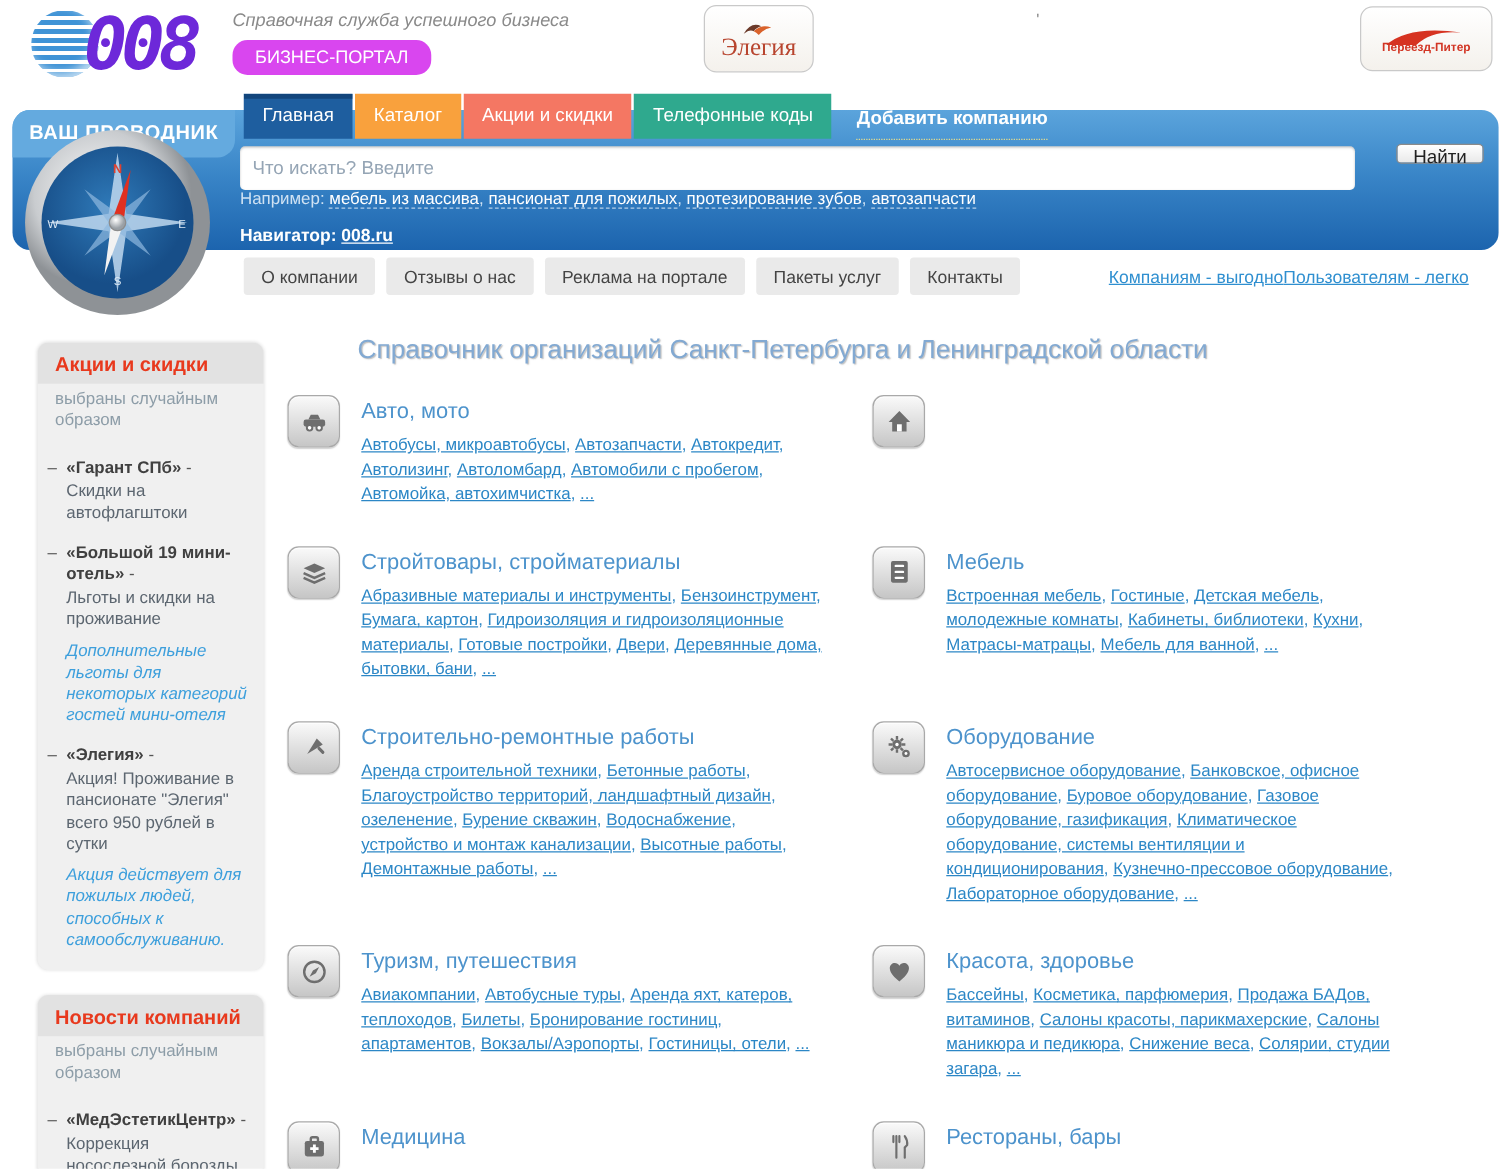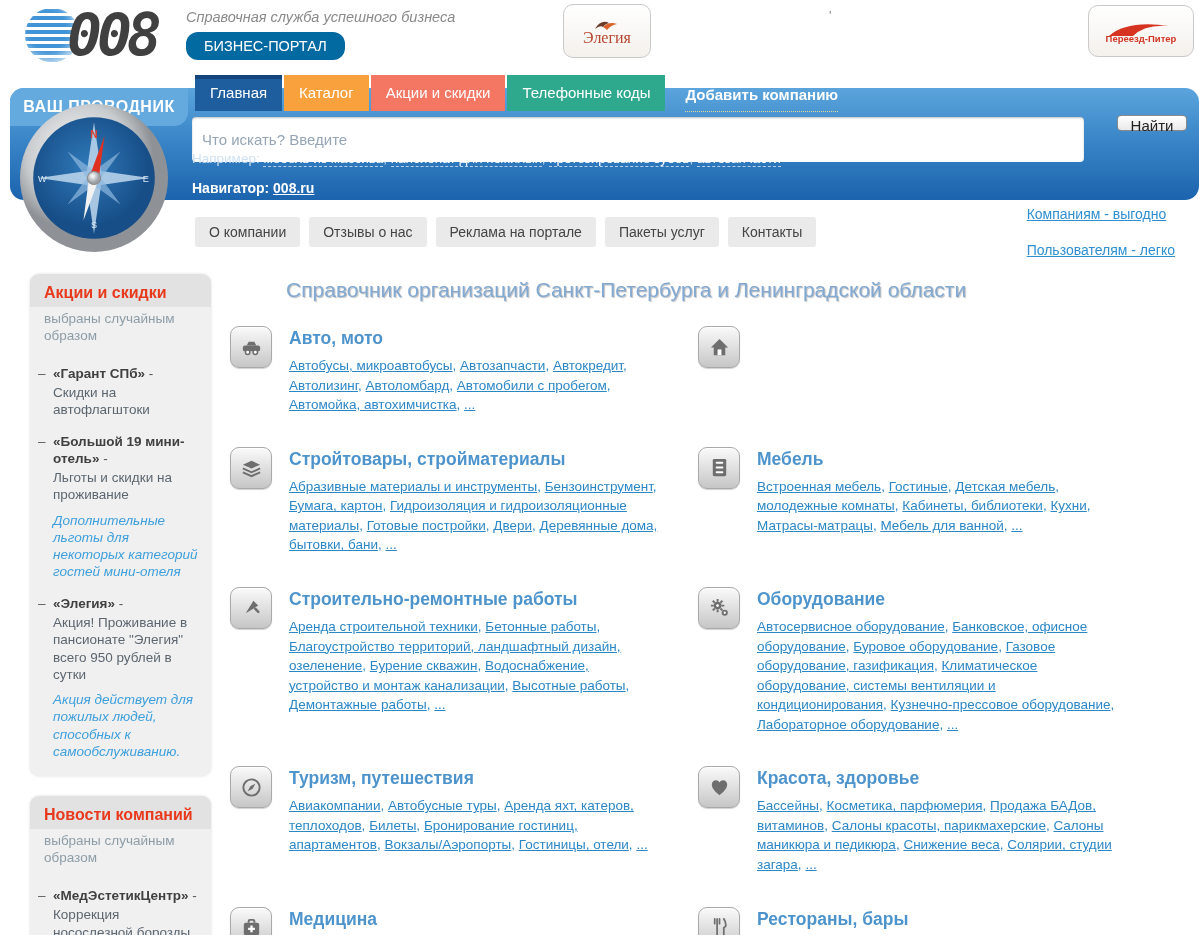--- a/index.html
+++ b/index.html
@@ -7,90 +7,90 @@
        font-family:"Liberation Sans",sans-serif;}
   a{cursor:pointer;}
 
   
   .header{position:absolute;left:0;top:0;width:1199px;height:88px;background:#fff;}
   .logo{position:absolute;left:25px;top:6px;display:flex;align-items:center;}
   .globe{width:54px;height:54px;border-radius:50%;flex:none;margin-right:-12px;
          background:repeating-linear-gradient(0deg,#3F93D6 0 4px,#fff 4px 7px);
          box-shadow:inset -4px -4px 8px rgba(255,255,255,.65);}
   .digits{font-family:"DejaVu Sans Mono",monospace;font-weight:bold;font-style:italic;
-          font-size:58px;color:#404040;letter-spacing:-5px;line-height:1;}
+          font-size:58px;color:#6d28d9;letter-spacing:-5px;line-height:1;}
   .tagline{position:absolute;left:186px;top:9px;font-style:italic;color:#8A8A8A;font-size:14.5px;}
-  .portal-badge{position:absolute;left:186px;top:32px;background:#0369a1;color:#fff;
+  .portal-badge{position:absolute;left:186px;top:32px;background:#d946ef;color:#fff;
           font-size:14.5px;padding:6px 18px;border-radius:12px;}
   .ad-card{position:absolute;border:1px solid #C9C9C9;border-radius:10px;background:linear-gradient(#fff,#F4F1EC);
           display:flex;flex-direction:column;align-items:center;justify-content:center;}
   .elegia{left:563px;top:4px;width:86px;height:52px;}
-  .elegia-text{font-family:"Liberation Serif",serif;font-size:16px;color:#B8452F;margin-top:-2px;}
+  .elegia-text{font-family:"Liberation Serif",serif;font-size:20px;color:#B8452F;margin-top:-2px;}
   .pereezd{left:1088px;top:5px;width:104px;height:50px;}
   .pereezd-text{font-size:9.5px;font-weight:bold;color:#D23524;margin-top:-6px;}
   .tick{position:absolute;left:829px;top:8px;color:#888;font-size:13px;}
 
   
   .bluebar{position:absolute;left:10px;top:88px;width:1189px;height:112px;border-radius:14px;
            background:linear-gradient(180deg,#5BA4DC 0%,#3A86C8 45%,#1C64AE 100%);}
   .guide-label{position:absolute;left:0;top:0;width:178px;height:38px;background:#64AADF;
            border-radius:14px 0 14px 0;color:#fff;font-weight:bold;font-size:16px;
            display:flex;align-items:center;justify-content:center;letter-spacing:.5px;}
   .tabs-row{position:absolute;left:185px;top:-13px;display:flex;align-items:flex-start;}
   #tabs{display:flex;gap:2px;}
   .tab{height:36px;line-height:36px;padding:0 15px;color:#fff;font-size:15px;white-space:nowrap;cursor:pointer;}
   .tab.active{box-shadow:inset 0 4px 0 rgba(10,50,95,.55);}
   .add-company{margin-left:20px;height:36px;line-height:40px;color:#fff;font-weight:bold;font-size:15px;
            text-decoration:none;border-bottom:1px dotted rgba(235,222,140,.95);white-space:nowrap;}
-  .search-input{position:absolute;left:182px;top:29px;width:872px;height:45px;border:none;border-radius:4px;
+  .search-input{position:absolute;left:182px;top:29px;width:872px;height:35px;border:none;border-radius:4px;
            padding:0 10px;font-size:15px;color:#333;font-family:"Liberation Sans",sans-serif;
            box-shadow:inset 0 1px 2px rgba(0,0,0,.25);}
   .search-input::placeholder{color:#95A5B5;}
   .find-btn{position:absolute;left:1107px;top:27px;width:70px;height:16px;border:1px solid #8A8A8A;border-radius:4px;
            background:linear-gradient(#fff,#E9E9E9);font-size:15px;color:#222;cursor:pointer;
            font-family:"Liberation Sans",sans-serif;}
   .examples{position:absolute;left:182px;top:63px;font-size:13.5px;color:#CFE2F3;white-space:nowrap;}
   .examples a{color:#fff;text-decoration:none;border-bottom:1px dashed rgba(255,255,255,.65);}
   .navigator{position:absolute;left:182px;top:92px;font-size:14px;color:#fff;font-weight:bold;}
   .navigator a{color:#fff;text-decoration:underline;}
 
   .compass{position:absolute;left:18px;top:102px;z-index:4;}
 
   
   .subnav{position:absolute;left:195px;top:206px;width:980px;display:flex;align-items:center;}
   .snbtn{background:#EAEAEA;border-radius:3px;padding:7px 14px;color:#444;font-size:14px;
          margin-right:9px;white-space:nowrap;cursor:pointer;}
-  .snlinks{margin-left:auto;display:flex;gap:20px;flex-direction:column;}
+  .snlinks{margin-left:auto;display:flex;}
   .snlink{color:#2F8FD0;font-size:14px;text-decoration:underline;white-space:nowrap;}
 
   
   .sidebar{position:absolute;left:30px;top:274px;width:181px;}
   .card{background:#F0F0F0;border-radius:9px;box-shadow:0 0 3px rgba(0,0,0,.14);margin-bottom:20px;overflow:hidden;}
   .card-head{background:#E2E2E2;padding:10px 14px 5px;}
   .card-title{color:#E8391D;font-weight:bold;font-size:16px;line-height:1.13;}
   .card-sub{padding:4px 14px 4px;color:#8D9DA8;font-size:13.5px;line-height:1.25;}
   .card-items{padding:2px 10px 16px 8px;}
   .sb-item{display:flex;margin-top:14px;font-size:13.5px;line-height:1.28;}
   .dash{color:#555;width:15px;flex:none;}
   .sb-link{color:#404040;font-weight:bold;text-decoration:none;}
   .sb-dashafter{color:#555;}
   .sb-text{color:#5C6670;margin-top:2px;}
   .sb-note{color:#3D9FDC;font-style:italic;margin-top:8px;}
 
   
   .main{position:absolute;left:230px;top:268px;width:965px;}
-  .main-title{margin:10px 0 0 56px;font-size:21px;color:#82A9D2;font-weight:normal;
+  .main-title{margin:0 0 0 56px;font-size:21px;color:#82A9D2;font-weight:normal;
               text-shadow:1px 1px 1px rgba(90,90,90,.4);}
   #cats{margin-top:24px;display:grid;grid-template-columns:468px 1fr;row-gap:32px;}
   .cat{display:flex;}
   .cat-icon{width:40px;height:40px;border-radius:9px;flex:none;margin-right:17px;
             background:linear-gradient(#FAFAFA,#C6C6C6);border:1px solid #A9A9A9;
             box-shadow:inset 0 1px 0 rgba(255,255,255,.85),0 1px 1px rgba(0,0,0,.18);
             display:flex;align-items:center;justify-content:center;}
-  .cat-title{color:#4D93CC;font-size:17.5px;margin:2px 0 7px;cursor:pointer;font-weight:bold;}
+  .cat-title{color:#4D93CC;font-size:17.5px;margin:2px 0 7px;cursor:pointer;}
   .cat-links{max-width:372px;font-size:13.5px;line-height:1.45;color:#2C87C6;}
   .cat-links a{color:#2C87C6;text-decoration:underline;}
 </style>
 </head>
 <body>
 
 <div class="header">
   <div class="logo">
     <div class="globe"></div>
     <div class="digits">008</div>

